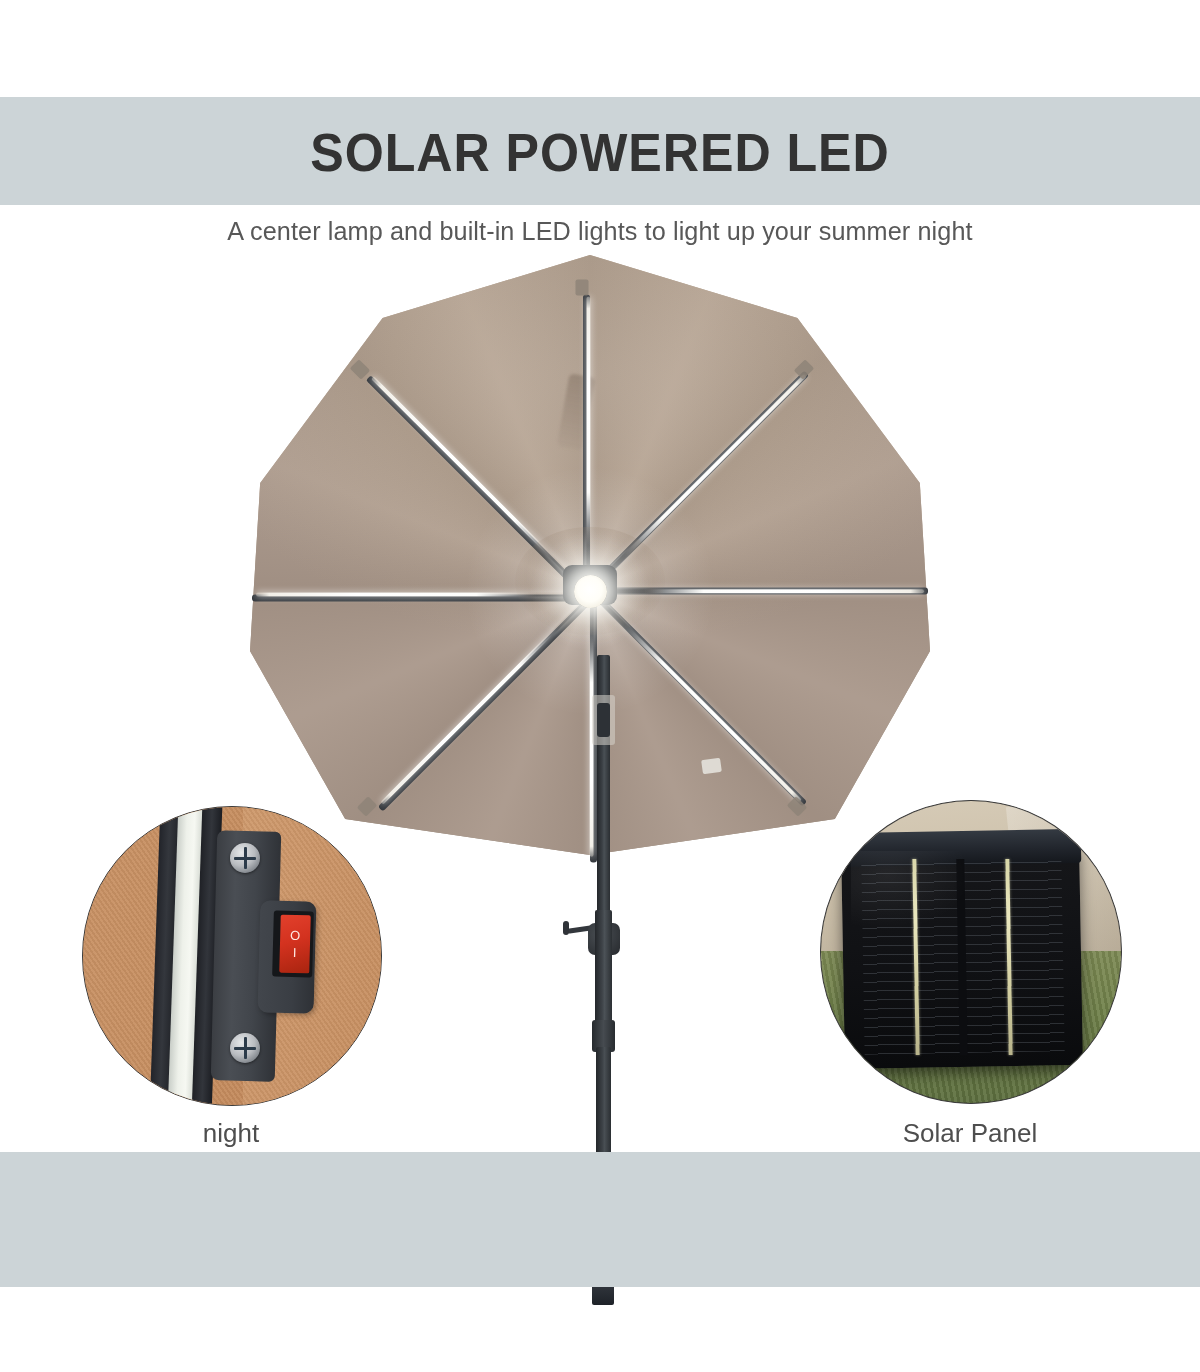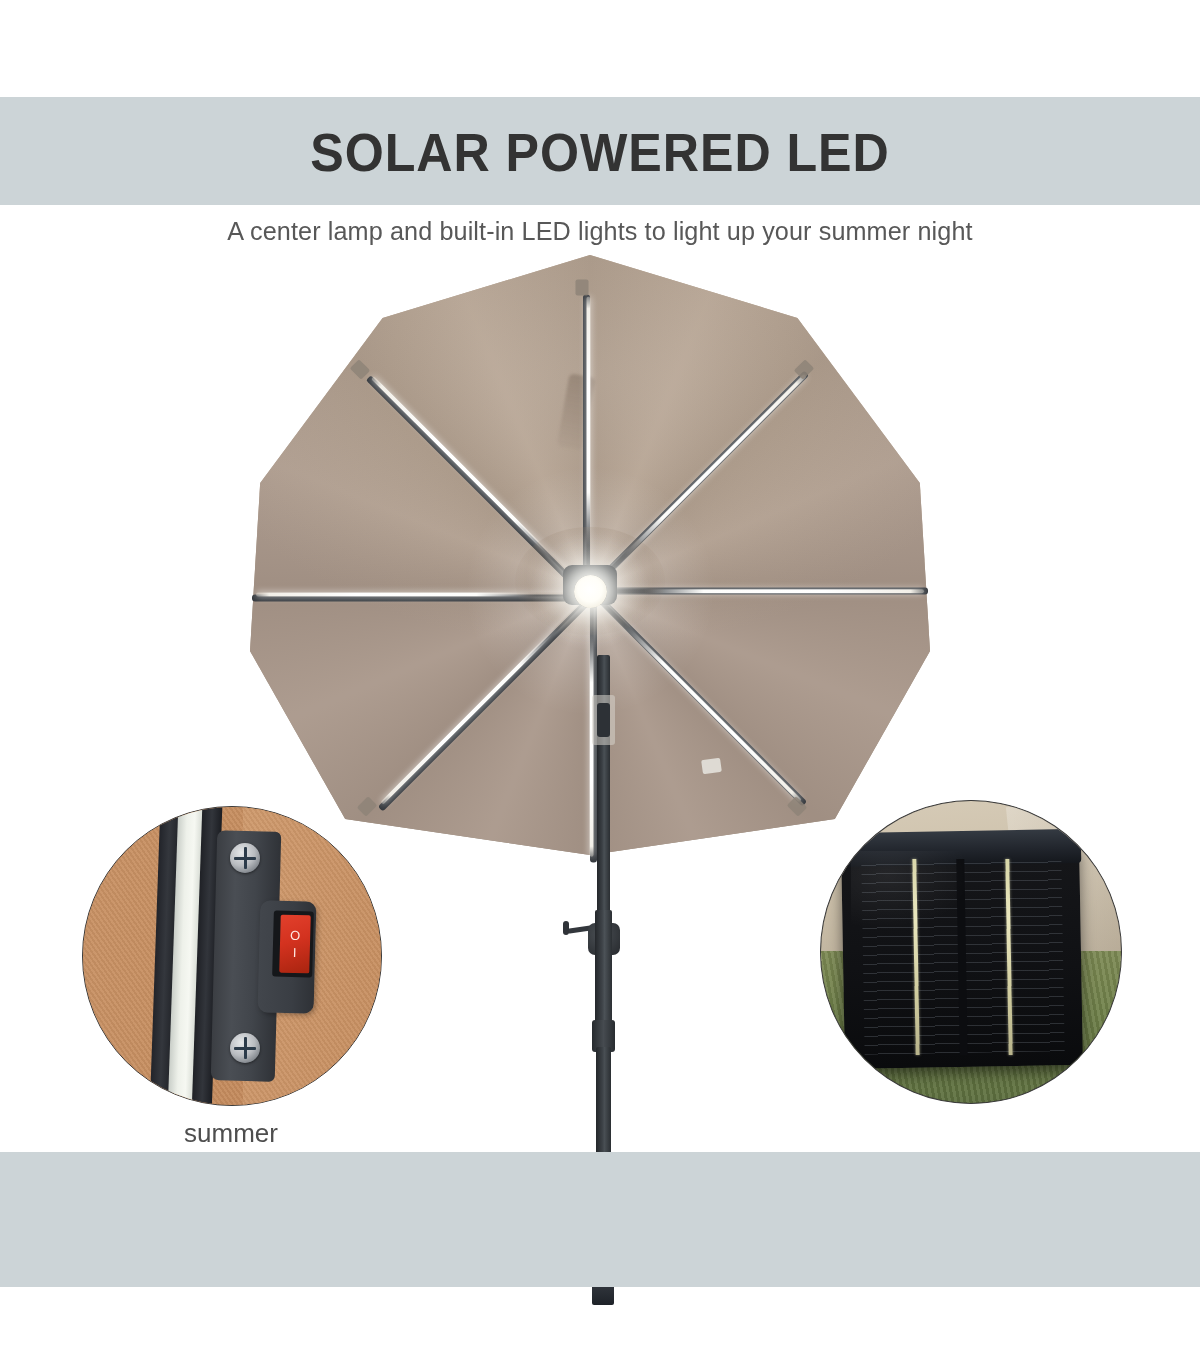--- a/index.html
+++ b/index.html
@@ -418,17 +418,18 @@
     <div class="sp-grass"></div>
     <div class="sp-body"></div>
     <div class="sp-lid"></div>
     <div class="sp-cells"></div>
     <div class="sp-gap"></div>
     <div class="sp-busbar sp-bus1"></div>
     <div class="sp-busbar sp-bus2"></div>
     <div class="sp-gloss"></div>
   </div>
 
-  <div class="caption cap-switch">summer</div>
+  <div class="caption cap-switch">night</div>
+  <div class="caption cap-solar">Solar Panel</div>
 
   <div class="band band-bottom"></div>
 
 </div>
 
 </body></html>

